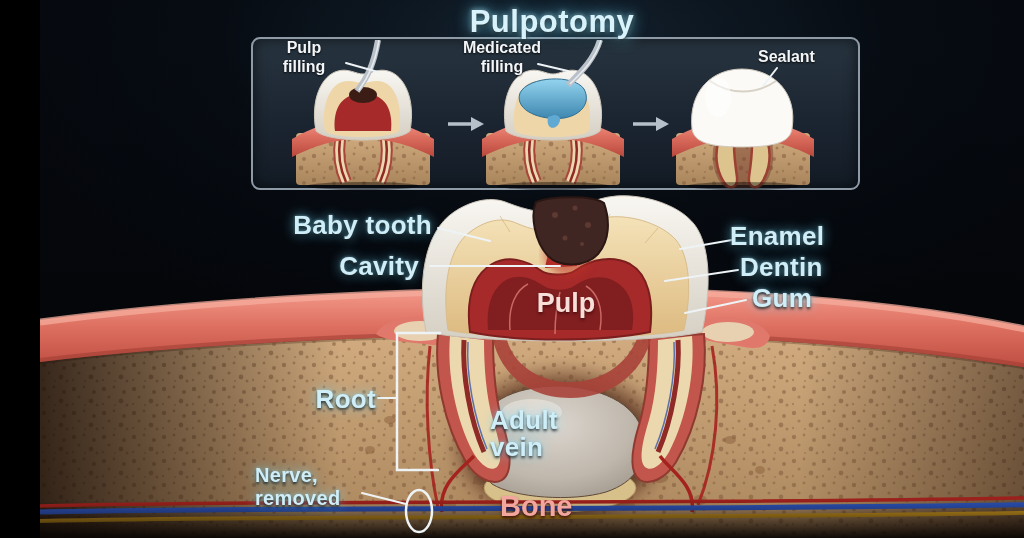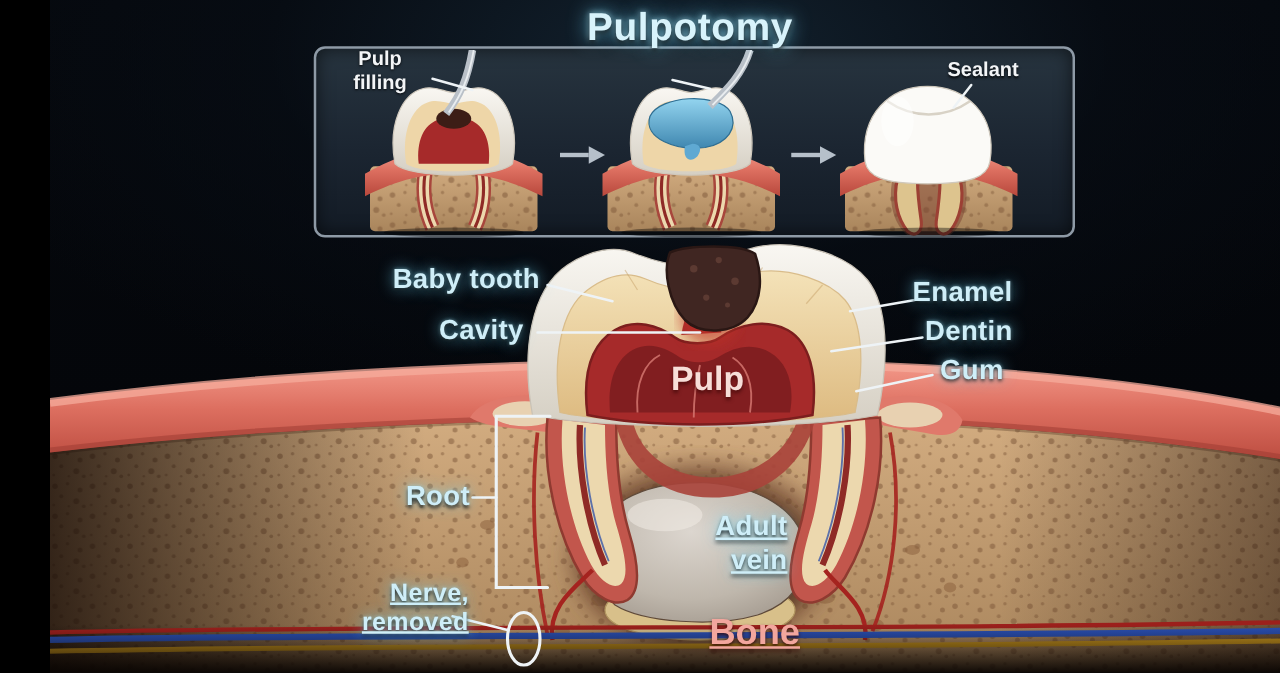--- a/index.html
+++ b/index.html
@@ -17,35 +17,35 @@
   .panel {
     position:absolute; left:211px; top:37px; width:609px; height:153px;
     border:2px solid #8e9aa6; border-radius:9px; z-index:2;
     background:linear-gradient(180deg,#27343f 0%, #1b2531 55%, #131b25 100%);
     box-shadow:0 0 14px rgba(0,0,0,0.6) inset;
   }
   .stage-svg { position:absolute; z-index:3; }
   .overlay { position:absolute; left:0; top:0; z-index:5; pointer-events:none; }
   .label { position:absolute; z-index:6; font-weight:bold; white-space:nowrap; }
   .cyan {
-    color:#cfeef8; font-size:22px; letter-spacing:0.3px;
+    color:#cfeef8; font-size:26px; letter-spacing:0.3px;
     text-shadow:0 2px 3px rgba(0,0,0,0.75), 0 0 12px rgba(110,215,250,0.75), 0 0 3px rgba(180,240,255,0.6);
   }
   .title {
     left:0; right:0; top:4px; text-align:center; font-size:31px; letter-spacing:0.5px;
     color:#d8f3fb;
     text-shadow:0 2px 4px rgba(0,0,0,0.8), 0 0 16px rgba(110,215,250,0.9), 0 0 5px rgba(190,240,255,0.8);
   }
   .panel-label {
     color:#f3f5f7; font-size:16px; line-height:19px; text-align:center;
     text-shadow:0 1px 2px rgba(0,0,0,0.85);
   }
   .pulp-label  { color:#f7ded8; font-size:27px; text-shadow:0 2px 3px rgba(70,10,10,0.8); }
   .bone-label  { color:#f2a69d; font-size:29px; text-shadow:0 2px 3px rgba(50,8,6,0.85); }
-  .ta-r { text-align:right; } .ta-c { text-align:right;text-decoration:underline; }
+  .ta-r { text-align:right; } .ta-c { text-align:left; }
   .lh { line-height:27px; }
 </style>
 </head>
 <body>
 
 <div id="canvas">
 
   <svg class="scene" width="1024" height="538" viewBox="0 0 1024 538">
     <defs>
       <linearGradient id="gumG" x1="0" y1="0" x2="0" y2="1">
@@ -285,20 +285,24 @@
       <polygon points="616,117 629,124 616,131" fill="#b6c0ca"></polygon>
     </g>
   </svg>
 
   <div class="label title">Pulpotomy</div>
 
   <div class="label panel-label" style="left:214px; top:38px; width:100px;">
     <div>Pulp</div>
     <div>filling</div>
   </div>
+  <div class="label panel-label" style="left:412px; top:38px; width:100px;">
+    <div>Medicated</div>
+    <div>filling</div>
+  </div>
   <div class="label panel-label" style="left:718px; top:47px;">Sealant</div>
 
   <div class="label cyan ta-r" style="left:212px; top:210px; width:180px;">Baby tooth</div>
   <div class="label cyan ta-r" style="left:208px; top:251px; width:171px;">Cavity</div>
   <div class="label cyan" style="left:690px; top:221px;">Enamel</div>
   <div class="label cyan" style="left:700px; top:252px;">Dentin</div>
   <div class="label cyan" style="left:712px; top:283px;">Gum</div>
   <div class="label pulp-label" style="left:466px; top:288px; width:120px; text-align:center;">Pulp</div>
   <div class="label cyan ta-r" style="left:220px; top:384px; width:116px;">Root</div>
   <div class="label cyan ta-c lh" style="left:450px; top:407px; width:140px;">

